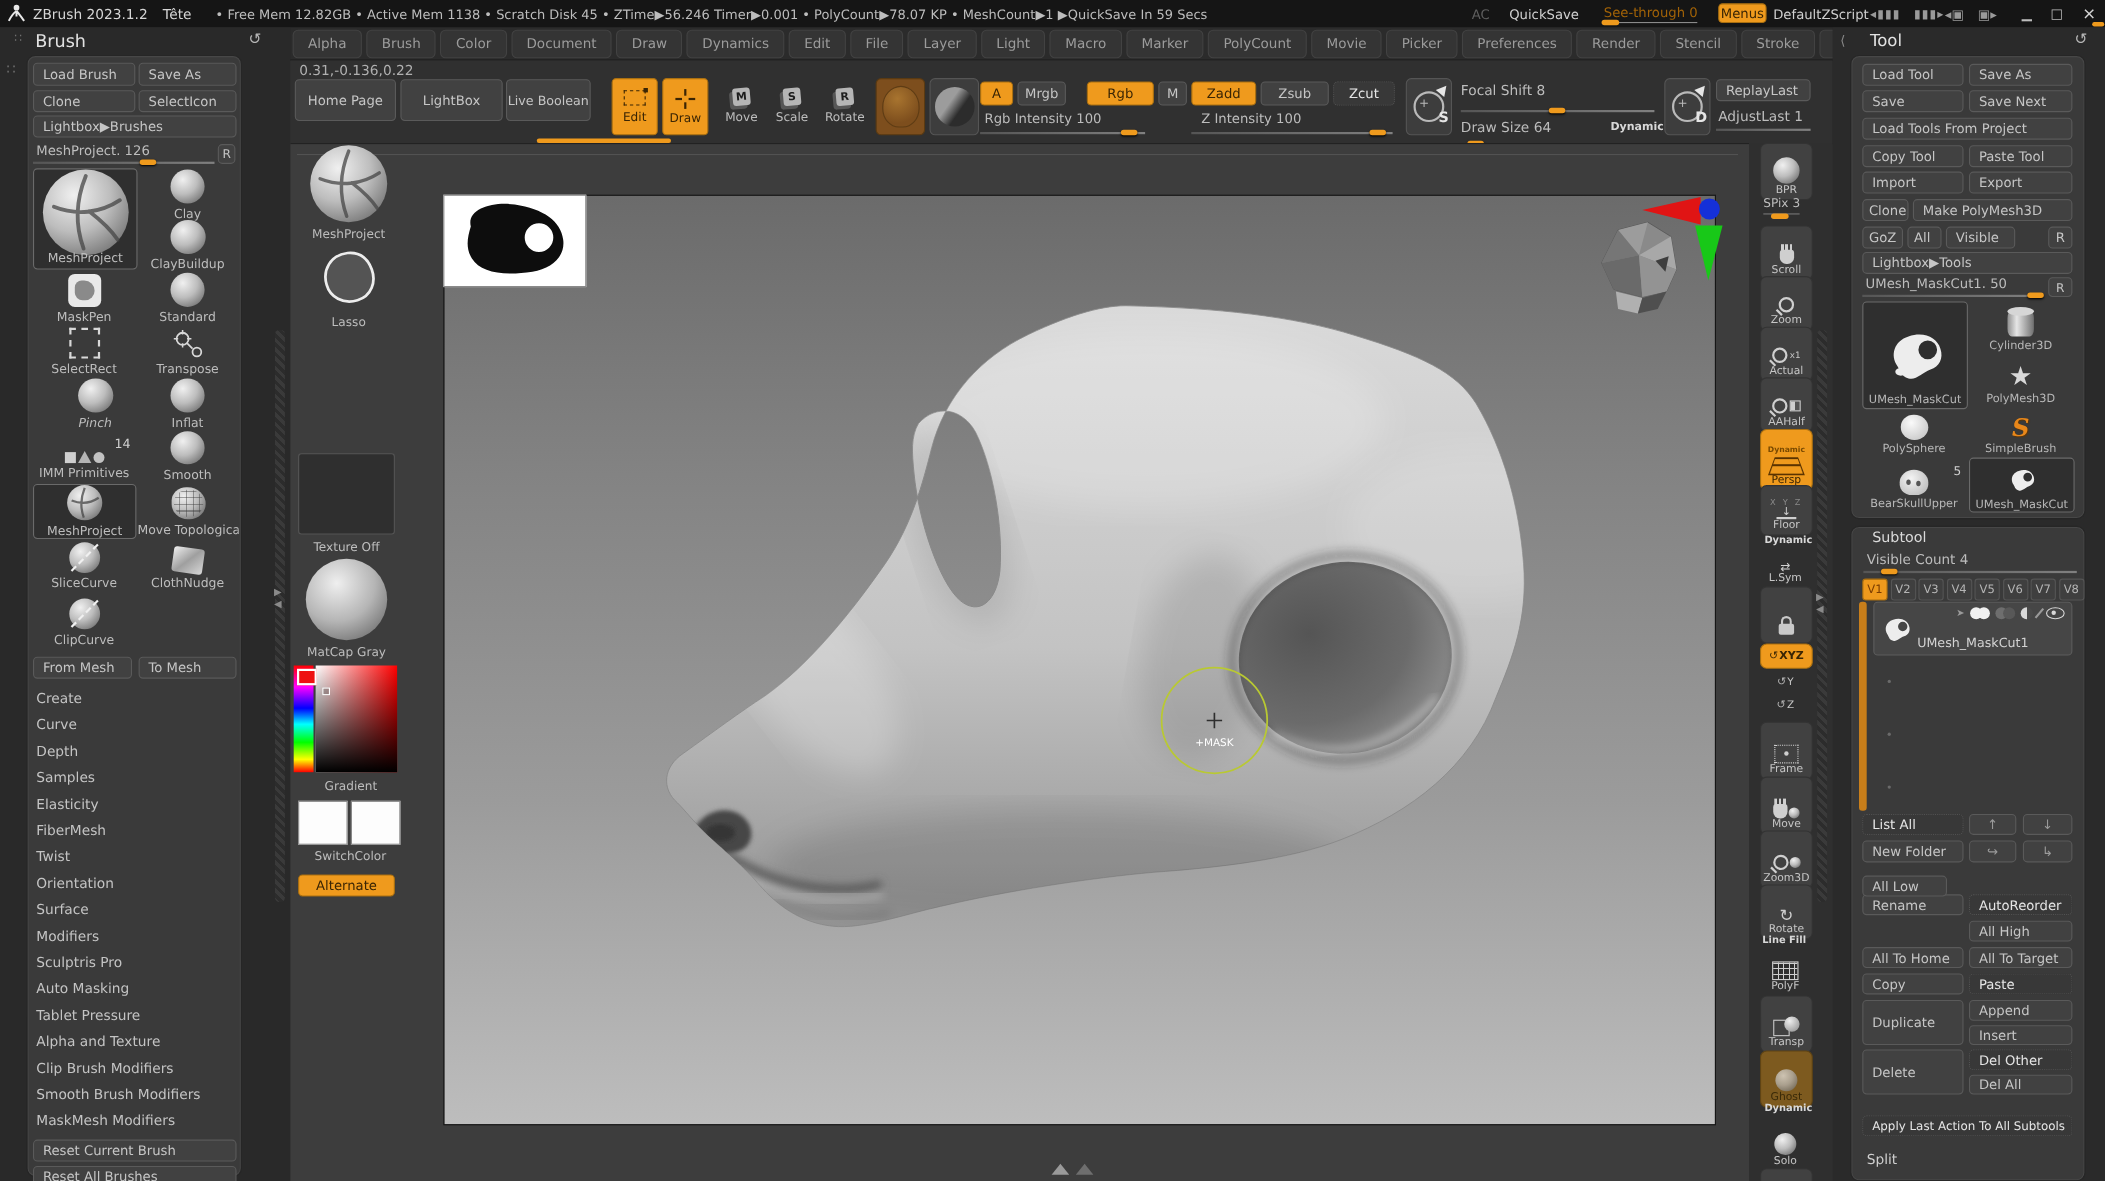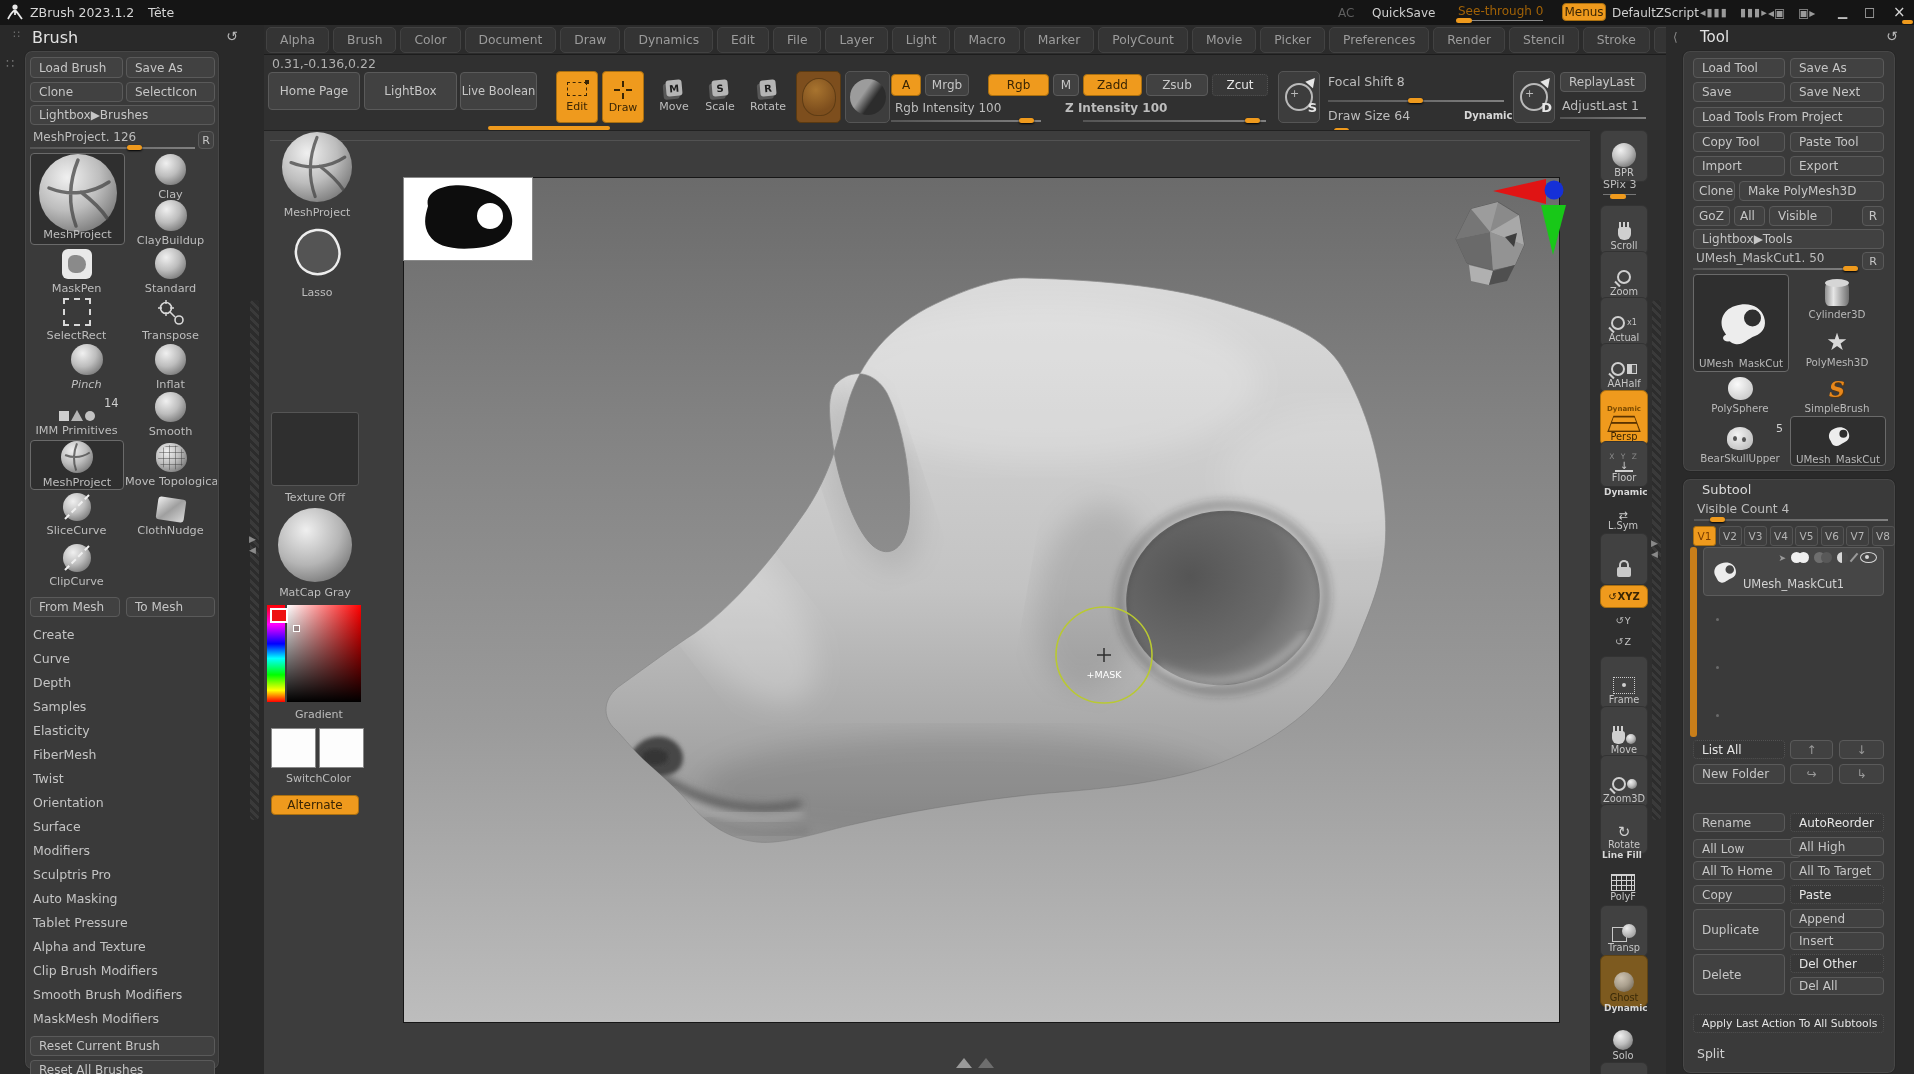--- a/index.html
+++ b/index.html
@@ -82,20 +82,21 @@
 
 <div id="app">
 
   <div class="abs" style="left:0;top:0;width:1914px;height:25px;background:#151515;display:flex;align-items:center;">
     <svg class="abs" style="left:6px;top:3px;" width="18" height="18" viewBox="0 0 18 18">
       <circle cx="9" cy="4" r="2.6" fill="#e8e8e8"></circle>
       <path d="M9,7 C6,9 4,12 2,16 M9,7 C11,9 13,12 16,16 M9,7 L9,12" stroke="#e8e8e8" stroke-width="1.8" fill="none"></path>
     </svg>
     <span class="abs" style="left:30px;top:5px;color:#d6d6d6;font-size:12.5px;">ZBrush 2023.1.2</span>
     <span class="abs" style="left:148px;top:5px;color:#d6d6d6;font-size:12.5px;">Tête</span>
+    <span class="abs" style="left:196px;top:6px;color:#bdbdbd;font-size:11.8px;">• Free Mem 12.82GB  • Active Mem 1138  • Scratch Disk 45  •  ZTime▶56.246 Timer▶0.001   • PolyCount▶78.07 KP    • MeshCount▶1    ▶QuickSave In 59 Secs</span>
     <span class="abs" style="left:1338px;top:6px;color:#5f5f5f;font-size:12px;">AC</span>
     <span class="abs" style="left:1372px;top:6px;color:#d0d0d0;font-size:12px;">QuickSave</span>
     <span class="abs" style="left:1458px;top:4px;color:#a16207;font-size:12px;border-bottom:1px solid #8a8a8a;padding-bottom:2px;">See-through 0</span>
     <span class="abs" style="left:1456px;top:18px;width:16px;height:5px;border-radius:2.5px;background:#ef9a1d;"></span>
     <span class="abs btn orange c" style="left:1562px;top:3px;width:44px;height:18px;font-size:12px;justify-content:center;">Menus</span>
     <span class="abs" style="left:1612px;top:6px;color:#d0d0d0;font-size:12px;">DefaultZScript</span>
     <span class="abs" style="left:1700px;top:6px;color:#9a9a9a;font-size:11px;letter-spacing:1px;">◂▮▮▮</span>
     <span class="abs" style="left:1740px;top:6px;color:#9a9a9a;font-size:11px;letter-spacing:1px;">▮▮▮▸</span>
     <span class="abs" style="left:1768px;top:6px;color:#9a9a9a;font-size:12px;">◂▣</span>
     <span class="abs" style="left:1798px;top:6px;color:#9a9a9a;font-size:12px;">▣▸</span>
@@ -313,21 +314,21 @@
   <div class="abs btn orange c" style="left:988px;top:74px;width:61px;height:22px;justify-content:center;">Rgb</div>
   <div class="abs btn c" style="left:1053px;top:74px;width:26px;height:22px;justify-content:center;">M</div>
   <div class="abs btn orange c" style="left:1083px;top:74px;width:59px;height:22px;justify-content:center;">Zadd</div>
   <div class="abs btn c" style="left:1146px;top:74px;width:62px;height:22px;justify-content:center;">Zsub</div>
   <div class="abs btn dim c" style="left:1212px;top:74px;width:56px;height:22px;justify-content:center;">Zcut</div>
 
   <span class="abs lbl" style="left:895px;top:101px;">Rgb Intensity 100</span>
   <div class="sline abs" style="left:891px;top:120px;width:150px;">
       <span class="nub" style="left:128px;"></span>
     </div>
-  <span class="abs lbl" style="left:1065px;top:101px;font-weight:bold;">Z Intensity 100</span>
+  <span class="abs lbl" style="left:1092px;top:101px;">Z Intensity 100</span>
   <div class="sline abs" style="left:1083px;top:120px;width:183px;">
       <span class="nub" style="left:162px;"></span>
     </div>
 
   <div class="abs" style="left:1278px;top:71px;width:42px;height:52px;background:#3d3d3d;border:1px solid #555;border-radius:5px;display:flex;align-items:center;justify-content:center;">
     <span class="ring">
       <span class="abs" style="right:-6px;bottom:-6px;font-size:13px;font-weight:bold;color:#e6e6e6;">S</span>
       <span class="abs" style="right:-6px;top:-8px;width:0;height:0;border-left:5px solid transparent;border-right:5px solid transparent;border-bottom:9px solid #e6e6e6;transform:rotate(40deg);"></span>
     </span>
   </div>
@@ -712,21 +713,21 @@
 
   <div class="abs btn dim" style="left:1693px;top:740px;width:92px;height:19px;">List All</div>
   <div class="abs btn c" style="left:1790px;top:740px;width:43px;height:19px;justify-content:center;color:#9a9a9a;">↑</div>
   <div class="abs btn c" style="left:1839px;top:740px;width:45px;height:19px;justify-content:center;color:#9a9a9a;">↓</div>
   <div class="abs btn" style="left:1693px;top:764px;width:92px;height:20px;">New Folder</div>
   <div class="abs btn c" style="left:1790px;top:764px;width:43px;height:20px;justify-content:center;color:#9a9a9a;">↪</div>
   <div class="abs btn c" style="left:1839px;top:764px;width:45px;height:20px;justify-content:center;color:#9a9a9a;">↳</div>
 
   <div class="abs btn" style="left:1693px;top:813px;width:92px;height:19px;">Rename</div>
   <div class="abs btn dim" style="left:1790px;top:813px;width:94px;height:19px;">AutoReorder</div>
-  <div class="abs btn" style="left:1693px;top:839px;width:108px;height:19px;">All Low</div>
+  <div class="abs btn" style="left:1693px;top:796px;width:77px;height:19px;">All Low</div>
   <div class="abs btn" style="left:1790px;top:837px;width:94px;height:19px;">All High</div>
   <div class="abs btn" style="left:1693px;top:861px;width:92px;height:19px;">All To Home</div>
   <div class="abs btn" style="left:1790px;top:861px;width:94px;height:19px;">All To Target</div>
   <div class="abs btn" style="left:1693px;top:885px;width:92px;height:19px;">Copy</div>
   <div class="abs btn dim" style="left:1790px;top:885px;width:94px;height:19px;">Paste</div>
   <div class="abs btn" style="left:1693px;top:909px;width:92px;height:41px;">Duplicate</div>
   <div class="abs btn" style="left:1790px;top:909px;width:94px;height:19px;">Append</div>
   <div class="abs btn" style="left:1790px;top:932px;width:94px;height:18px;">Insert</div>
   <div class="abs btn" style="left:1693px;top:954px;width:92px;height:41px;">Delete</div>
   <div class="abs btn dim" style="left:1790px;top:954px;width:94px;height:19px;">Del Other</div>

